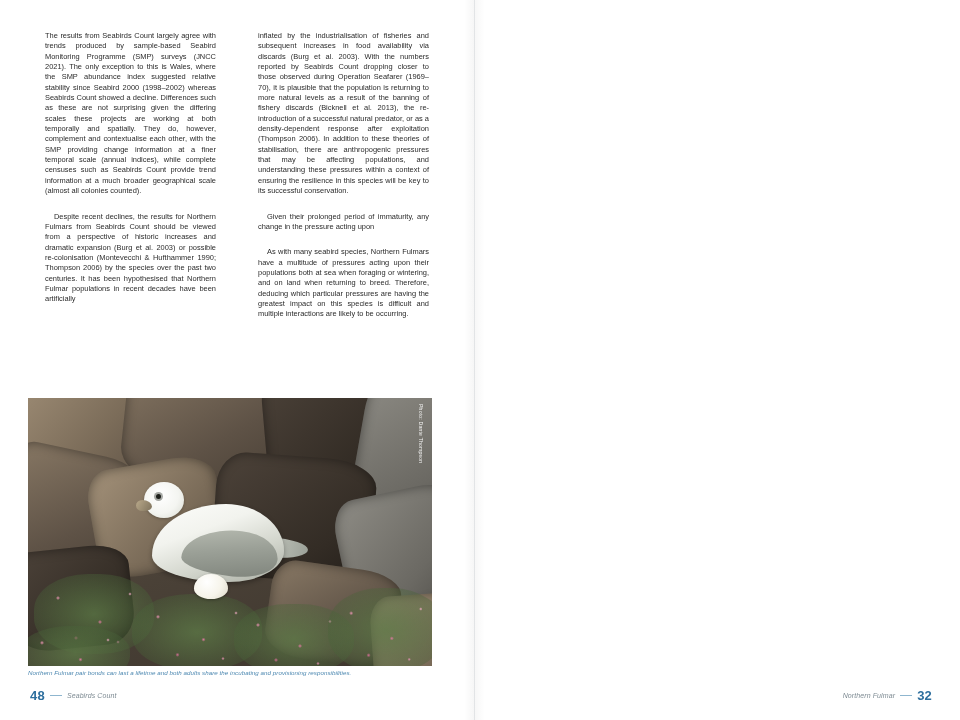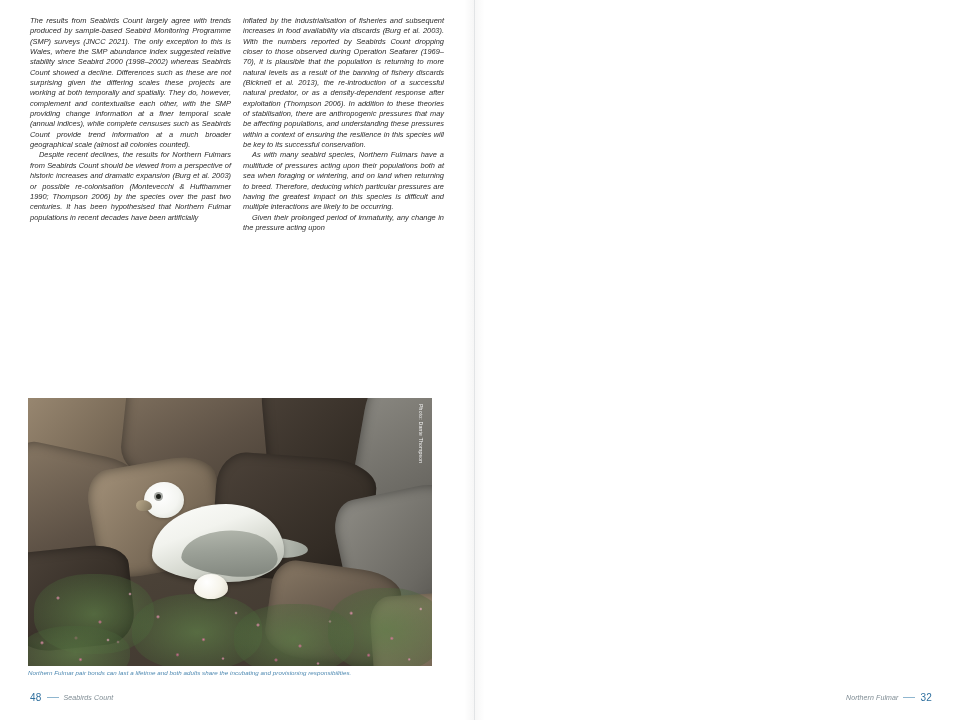--- a/index.html
+++ b/index.html
@@ -71,23 +71,22 @@
   .col {
     position: absolute;
     font-size: 7.45px;
     line-height: 10.35px;
     color: #2b2b2b;
     text-align: justify;
     text-justify: inter-word;
     hyphens: none;
   }
   .col p {
-    margin: 0;
+    margin: 15px;
     text-indent: 0;
-    font-style: italic;
   }
   .col p + p {
     text-indent: 9px;
   }
 
   
   #lcol1 { left: 30px;  top: 16px;  width: 201px; }
   #lcol2 { left: 243px; top: 16px;  width: 201px; }
 
   
@@ -204,22 +203,22 @@
   .folio {
     position: absolute;
     bottom: 17px;
     display: flex;
     align-items: center;
     gap: 5px;
     font-size: 7px;
   }
   .folio-num {
     color: #2e6f9e;
-    font-weight: normal;
-    font-size: 10px;
+    font-weight: bold;
+    font-size: 13px;
     letter-spacing: 0.2px;
   }
   .folio-rule {
     width: 12px; height: 1px;
     background: #8fb6cf;
     display: inline-block;
   }
   .folio-label {
     color: #7e8b93;
     font-style: italic;
@@ -237,22 +236,22 @@
   <div class="page page-left">
 
 
     <div class="col" id="lcol1">
       <p>The results from Seabirds Count largely agree with trends produced by sample-based Seabird Monitoring Programme (SMP) surveys (JNCC 2021). The only exception to this is Wales, where the SMP abundance index suggested relative stability since Seabird 2000 (1998–2002) whereas Seabirds Count showed a decline. Differences such as these are not surprising given the differing scales these projects are working at both temporally and spatially. They do, however, complement and contextualise each other, with the SMP providing change information at a finer temporal scale (annual indices), while complete censuses such as Seabirds Count provide trend information at a much broader geographical scale (almost all colonies counted).</p>
       <p>Despite recent declines, the results for Northern Fulmars from Seabirds Count should be viewed from a perspective of historic increases and dramatic expansion (Burg et al. 2003) or possible re-colonisation (Montevecchi &amp; Hufthammer 1990; Thompson 2006) by the species over the past two centuries. It has been hypothesised that Northern Fulmar populations in recent decades have been artificially</p>
     </div>
 
     <div class="col" id="lcol2">
       <p>inflated by the industrialisation of fisheries and subsequent increases in food availability via discards (Burg et al. 2003). With the numbers reported by Seabirds Count dropping closer to those observed during Operation Seafarer (1969–70), it is plausible that the population is returning to more natural levels as a result of the banning of fishery discards (Bicknell et al. 2013), the re-introduction of a successful natural predator, or as a density-dependent response after exploitation (Thompson 2006). In addition to these theories of stabilisation, there are anthropogenic pressures that may be affecting populations, and understanding these pressures within a context of ensuring the resilience in this species will be key to its successful conservation.</p>
+      <p>Given their prolonged period of immaturity, any change in the pressure acting upon</p>
       <p>As with many seabird species, Northern Fulmars have a multitude of pressures acting upon their populations both at sea when foraging or wintering, and on land when returning to breed. Therefore, deducing which particular pressures are having the greatest impact on this species is difficult and multiple interactions are likely to be occurring.</p>
-      <p>Given their prolonged period of immaturity, any change in the pressure acting upon</p>
     </div>
 
     <div class="figure" id="fig-fulmar-nest">
       <div class="photo">
         <div class="rocks">
           <div class="rock light" style="left:-22px; top:-30px;  width:150px; height:120px; transform:rotate(-8deg);"></div>
           <div class="rock" style="left:96px;  top:-40px;  width:170px; height:130px; transform:rotate(6deg);"></div>
           <div class="rock dark" style="left:236px; top:-34px;  width:150px; height:118px; transform:rotate(-5deg);"></div>
           <div class="rock grey" style="left:330px; top:-20px;  width:120px; height:150px; transform:rotate(10deg);"></div>
           <div class="rock" style="left:-30px; top:52px;   width:140px; height:132px; transform:rotate(12deg);"></div>

